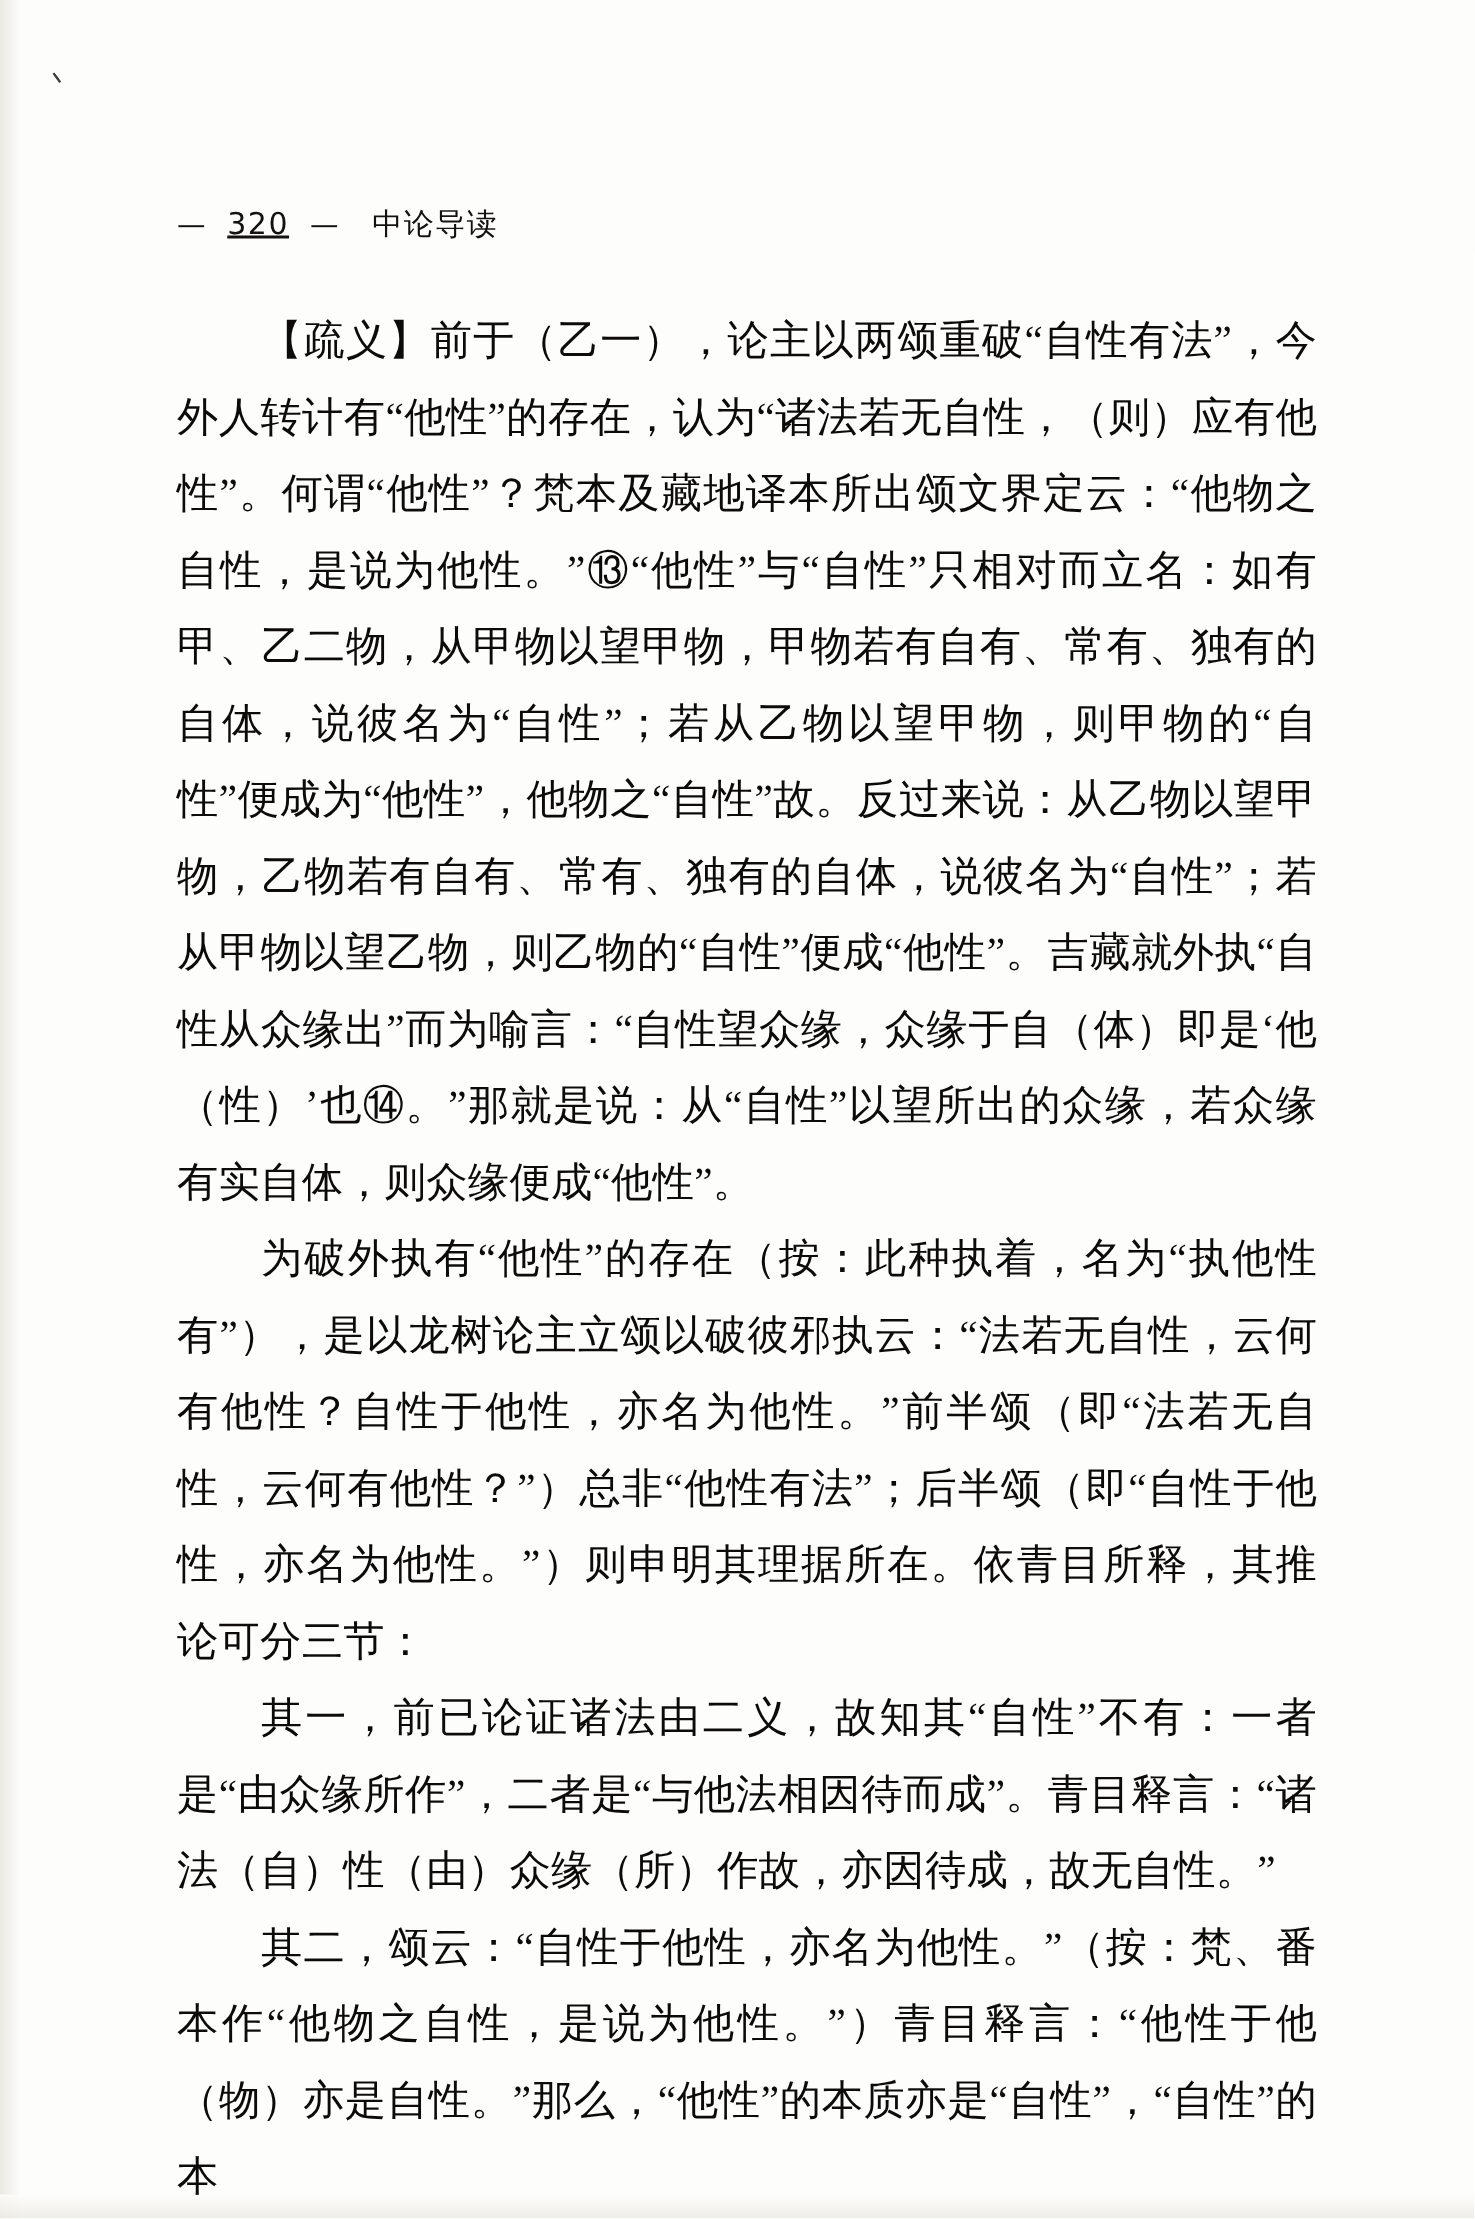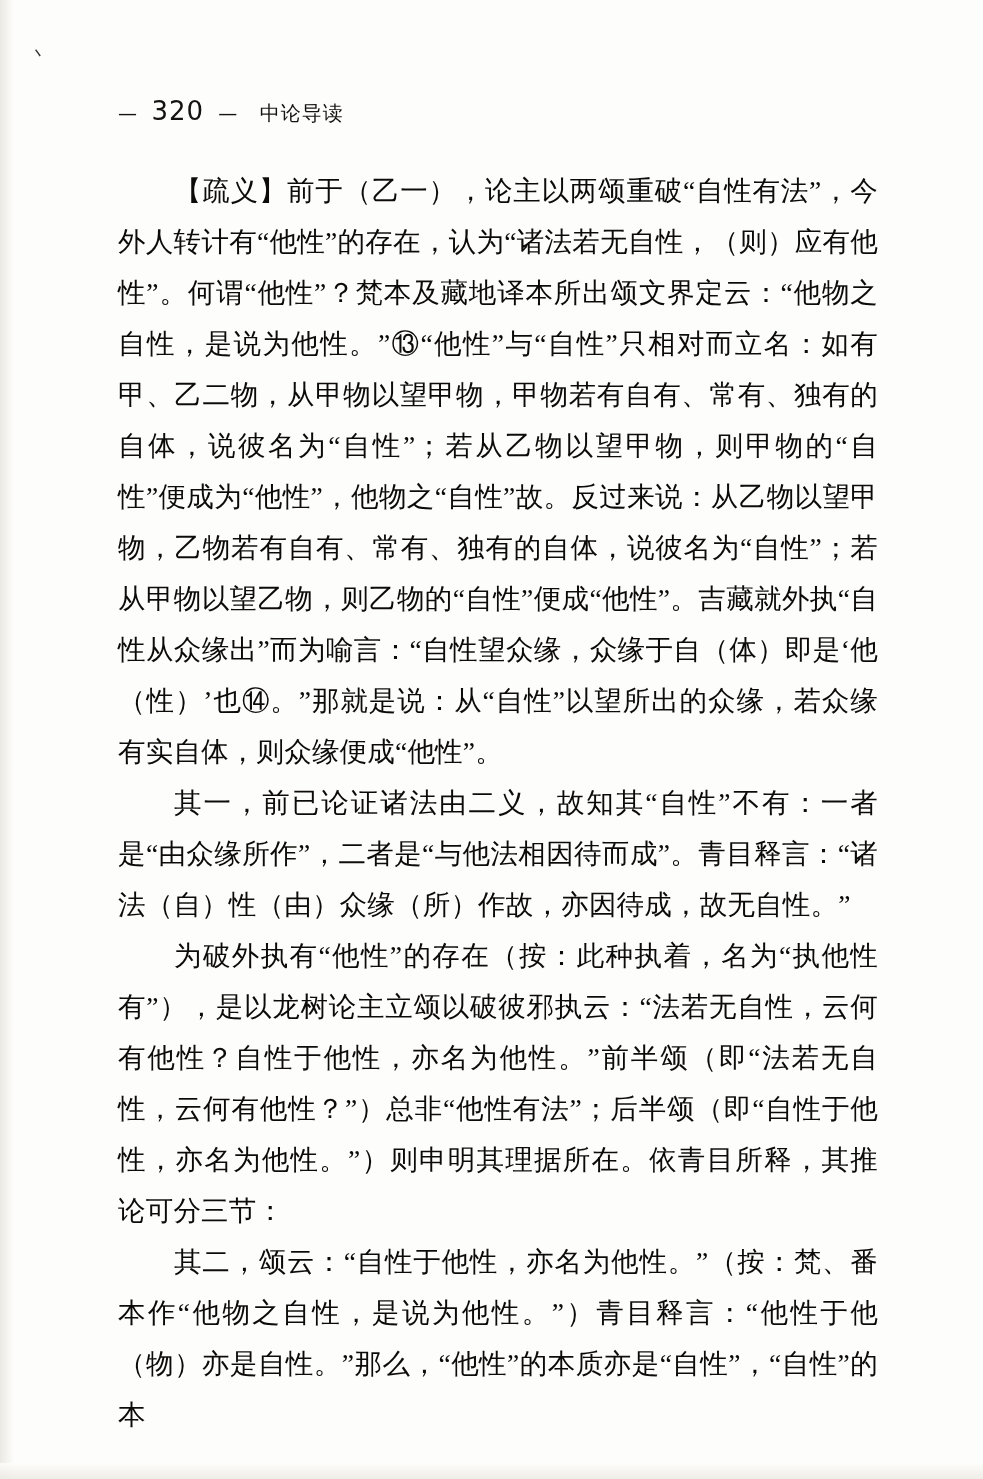--- a/index.html
+++ b/index.html
@@ -29,27 +29,29 @@
     font-size: 19px;
     letter-spacing: 0.5px;
     color: #14120f;
     margin-bottom: 38px;
     white-space: nowrap;
   }
   .header .dash {
     font-size: 19px;
   }
   .header .pnum {
-    font-size: 26px;
+    font-size: 20px;
     letter-spacing: 1px;
+    text-decoration: underline;
   }
   .header .btitle {
     font-size: 20px;
     margin-left: 8px;
     letter-spacing: 1px;
+    margin-top: 40px;
   }
   .body-text {
     font-size: 27.5px;
     line-height: 51px;
     text-align: justify;
     text-justify: inter-ideograph;
     letter-spacing: 0.2px;
     color: #0c0b09;
   }
   .para {
@@ -102,19 +104,19 @@
 
     <div class="header">
       <span class="dash">—</span>
       <span class="pnum">320</span>
       <span class="dash">—</span>
       <span class="btitle">中论导读</span>
     </div>
 
     <div class="body-text">
       <p class="para indent">【疏义】前于（乙一），论主以两颂重破“自性有法”，今外人转计有“他性”的存在，认为“诸法若无自性，（则）应有他性”。何谓“他性”？梵本及藏地译本所出颂文界定云：“他物之自性，是说为他性。”⑬“他性”与“自性”只相对而立名：如有甲、乙二物，从甲物以望甲物，甲物若有自有、常有、独有的自体，说彼名为“自性”；若从乙物以望甲物，则甲物的“自性”便成为“他性”，他物之“自性”故。反过来说：从乙物以望甲物，乙物若有自有、常有、独有的自体，说彼名为“自性”；若从甲物以望乙物，则乙物的“自性”便成“他性”。吉藏就外执“自性从众缘出”而为喻言：“自性望众缘，众缘于自（体）即是‘他（性）’也⑭。”那就是说：从“自性”以望所出的众缘，若众缘有实自体，则众缘便成“他性”。</p>
+      <p class="para indent">为破外执有“他性”的存在（按：此种执着，名为“执他性有”），是以龙树论主立颂以破彼邪执云：“法若无自性，云何有他性？自性于他性，亦名为他性。”前半颂（即“法若无自性，云何有他性？”）总非“他性有法”；后半颂（即“自性于他性，亦名为他性。”）则申明其理据所在。依青目所释，其推论可分三节：</p>
       <p class="para indent">其一，前已论证诸法由二义，故知其“自性”不有：一者是“由众缘所作”，二者是“与他法相因待而成”。青目释言：“诸法（自）性（由）众缘（所）作故，亦因待成，故无自性。”</p>
-      <p class="para indent">为破外执有“他性”的存在（按：此种执着，名为“执他性有”），是以龙树论主立颂以破彼邪执云：“法若无自性，云何有他性？自性于他性，亦名为他性。”前半颂（即“法若无自性，云何有他性？”）总非“他性有法”；后半颂（即“自性于他性，亦名为他性。”）则申明其理据所在。依青目所释，其推论可分三节：</p>
       <p class="para indent">其二，颂云：“自性于他性，亦名为他性。”（按：梵、番本作“他物之自性，是说为他性。”）青目释言：“他性于他（物）亦是自性。”那么，“他性”的本质亦是“自性”，“自性”的本</p>
     </div>
 
   </div>
 </div>
 
 </body></html>

